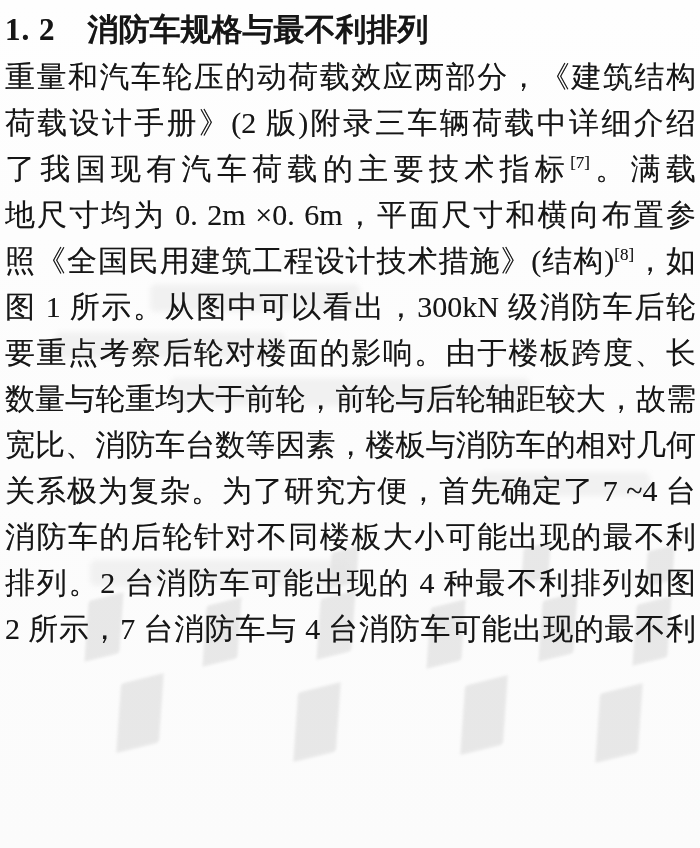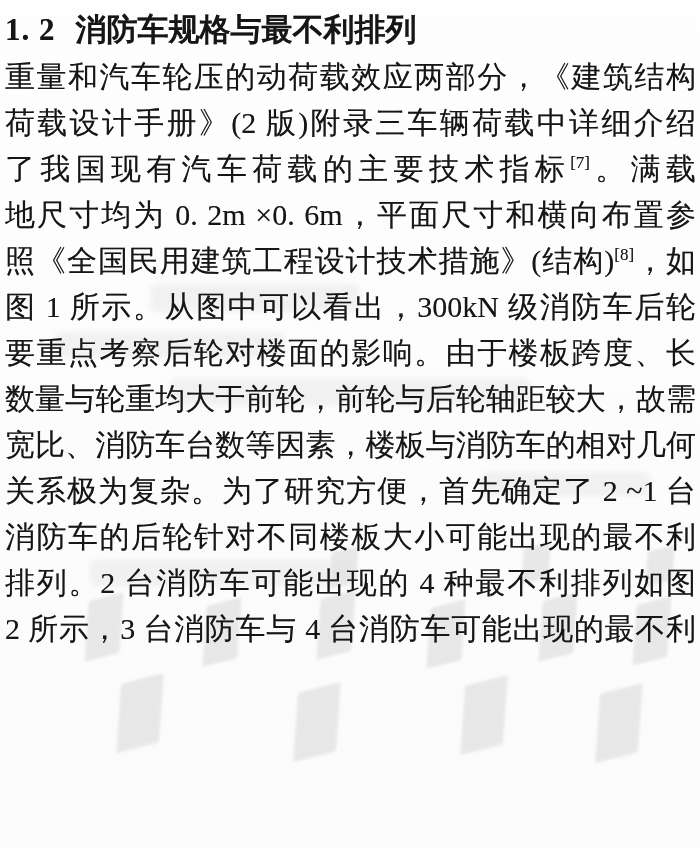--- a/index.html
+++ b/index.html
@@ -67,21 +67,21 @@
     padding: 6px 4px 0 5px;
   }
   .heading {
     height: 48px;
     line-height: 48px;
     font-size: 31px;
     font-weight: 700;
     white-space: nowrap;
     text-shadow: 0 0 0.5px rgba(0,0,0,0.45);
   }
-  .heading-number { margin-right: 20px; letter-spacing: 1px; }
+  .heading-number { margin-right: 32px; letter-spacing: 1px; }
   .line {
     height: 46px;
     line-height: 46px;
     font-size: 30px;
     overflow: hidden;
     text-align: justify;
     text-align-last: justify;
     text-justify: inter-character;
     text-shadow: 0 0 0.5px rgba(0,0,0,0.4);
   }
@@ -125,19 +125,19 @@
 
     <div class="line"><span>重量和汽车轮压的动荷载效应两部分，《建筑结构</span><span class="sup"></span><span></span></div>
     <div class="line"><span>荷载设计手册》(2 版)附录三车辆荷载中详细介绍</span><span class="sup"></span><span></span></div>
     <div class="line"><span>了我国现有汽车荷载的主要技术指标</span><span class="sup">[7]</span><span>。满载</span></div>
     <div class="line"><span>地尺寸均为 0. 2m ×0. 6m，平面尺寸和横向布置参</span><span class="sup"></span><span></span></div>
     <div class="line"><span>照《全国民用建筑工程设计技术措施》(结构)</span><span class="sup">[8]</span><span>，如</span></div>
     <div class="line"><span>图 1 所示。从图中可以看出，300kN 级消防车后轮</span><span class="sup"></span><span></span></div>
     <div class="line"><span>要重点考察后轮对楼面的影响。由于楼板跨度、长</span><span class="sup"></span><span></span></div>
     <div class="line"><span>数量与轮重均大于前轮，前轮与后轮轴距较大，故需</span><span class="sup"></span><span></span></div>
     <div class="line"><span>宽比、消防车台数等因素，楼板与消防车的相对几何</span><span class="sup"></span><span></span></div>
-    <div class="line"><span>关系极为复杂。为了研究方便，首先确定了 2 ~1 台</span><span class="sup"></span><span></span></div>
+    <div class="line"><span>关系极为复杂。为了研究方便，首先确定了 7 ~4 台</span><span class="sup"></span><span></span></div>
     <div class="line"><span>消防车的后轮针对不同楼板大小可能出现的最不利</span><span class="sup"></span><span></span></div>
     <div class="line"><span>排列。2 台消防车可能出现的 4 种最不利排列如图</span><span class="sup"></span><span></span></div>
-    <div class="line"><span>2 所示，3 台消防车与 4 台消防车可能出现的最不利</span><span class="sup"></span><span></span></div>
+    <div class="line"><span>2 所示，7 台消防车与 4 台消防车可能出现的最不利</span><span class="sup"></span><span></span></div>
 
   </div>
 </div>
 
 </body></html>

